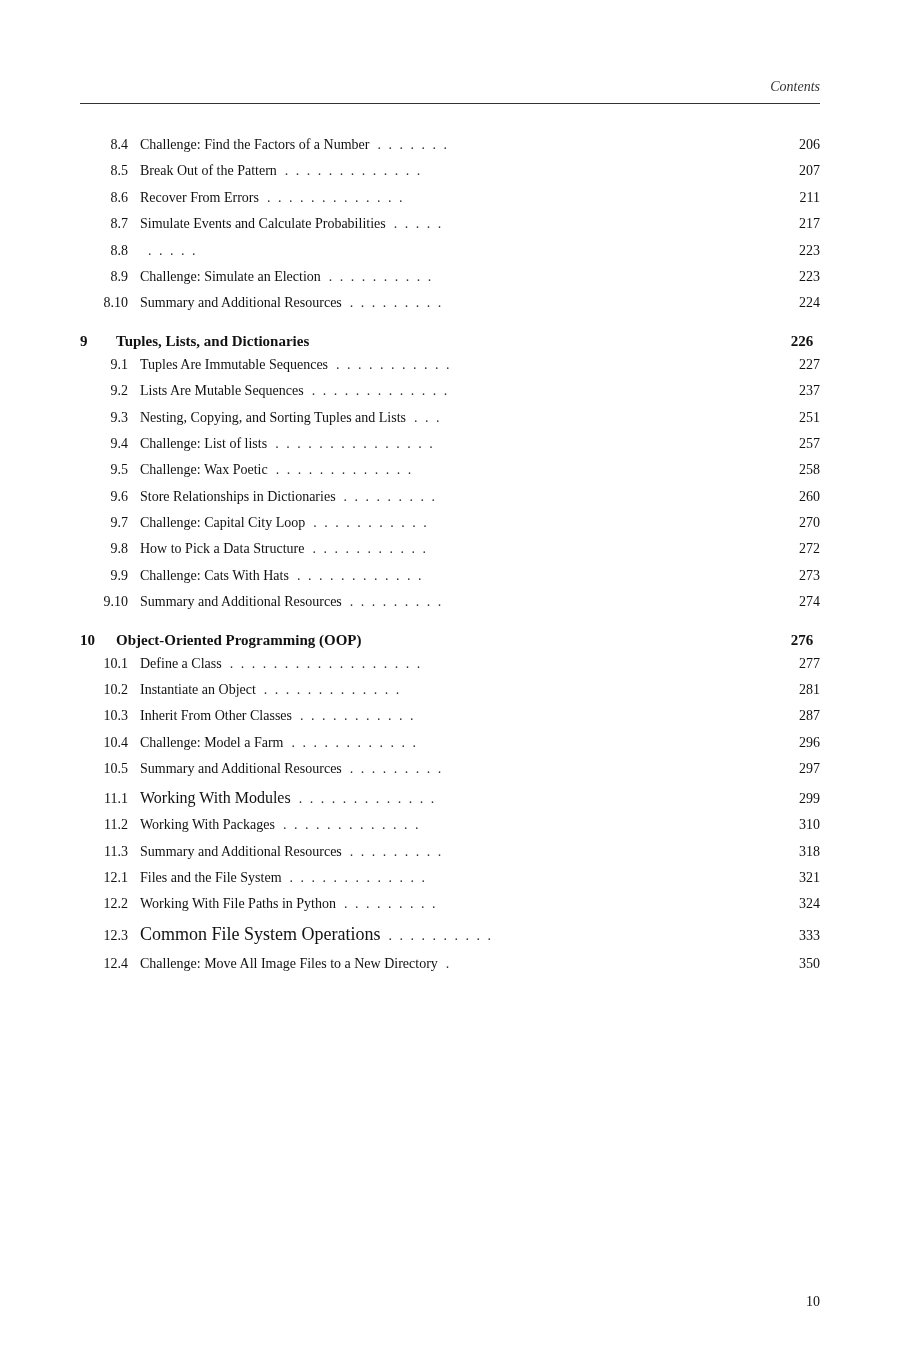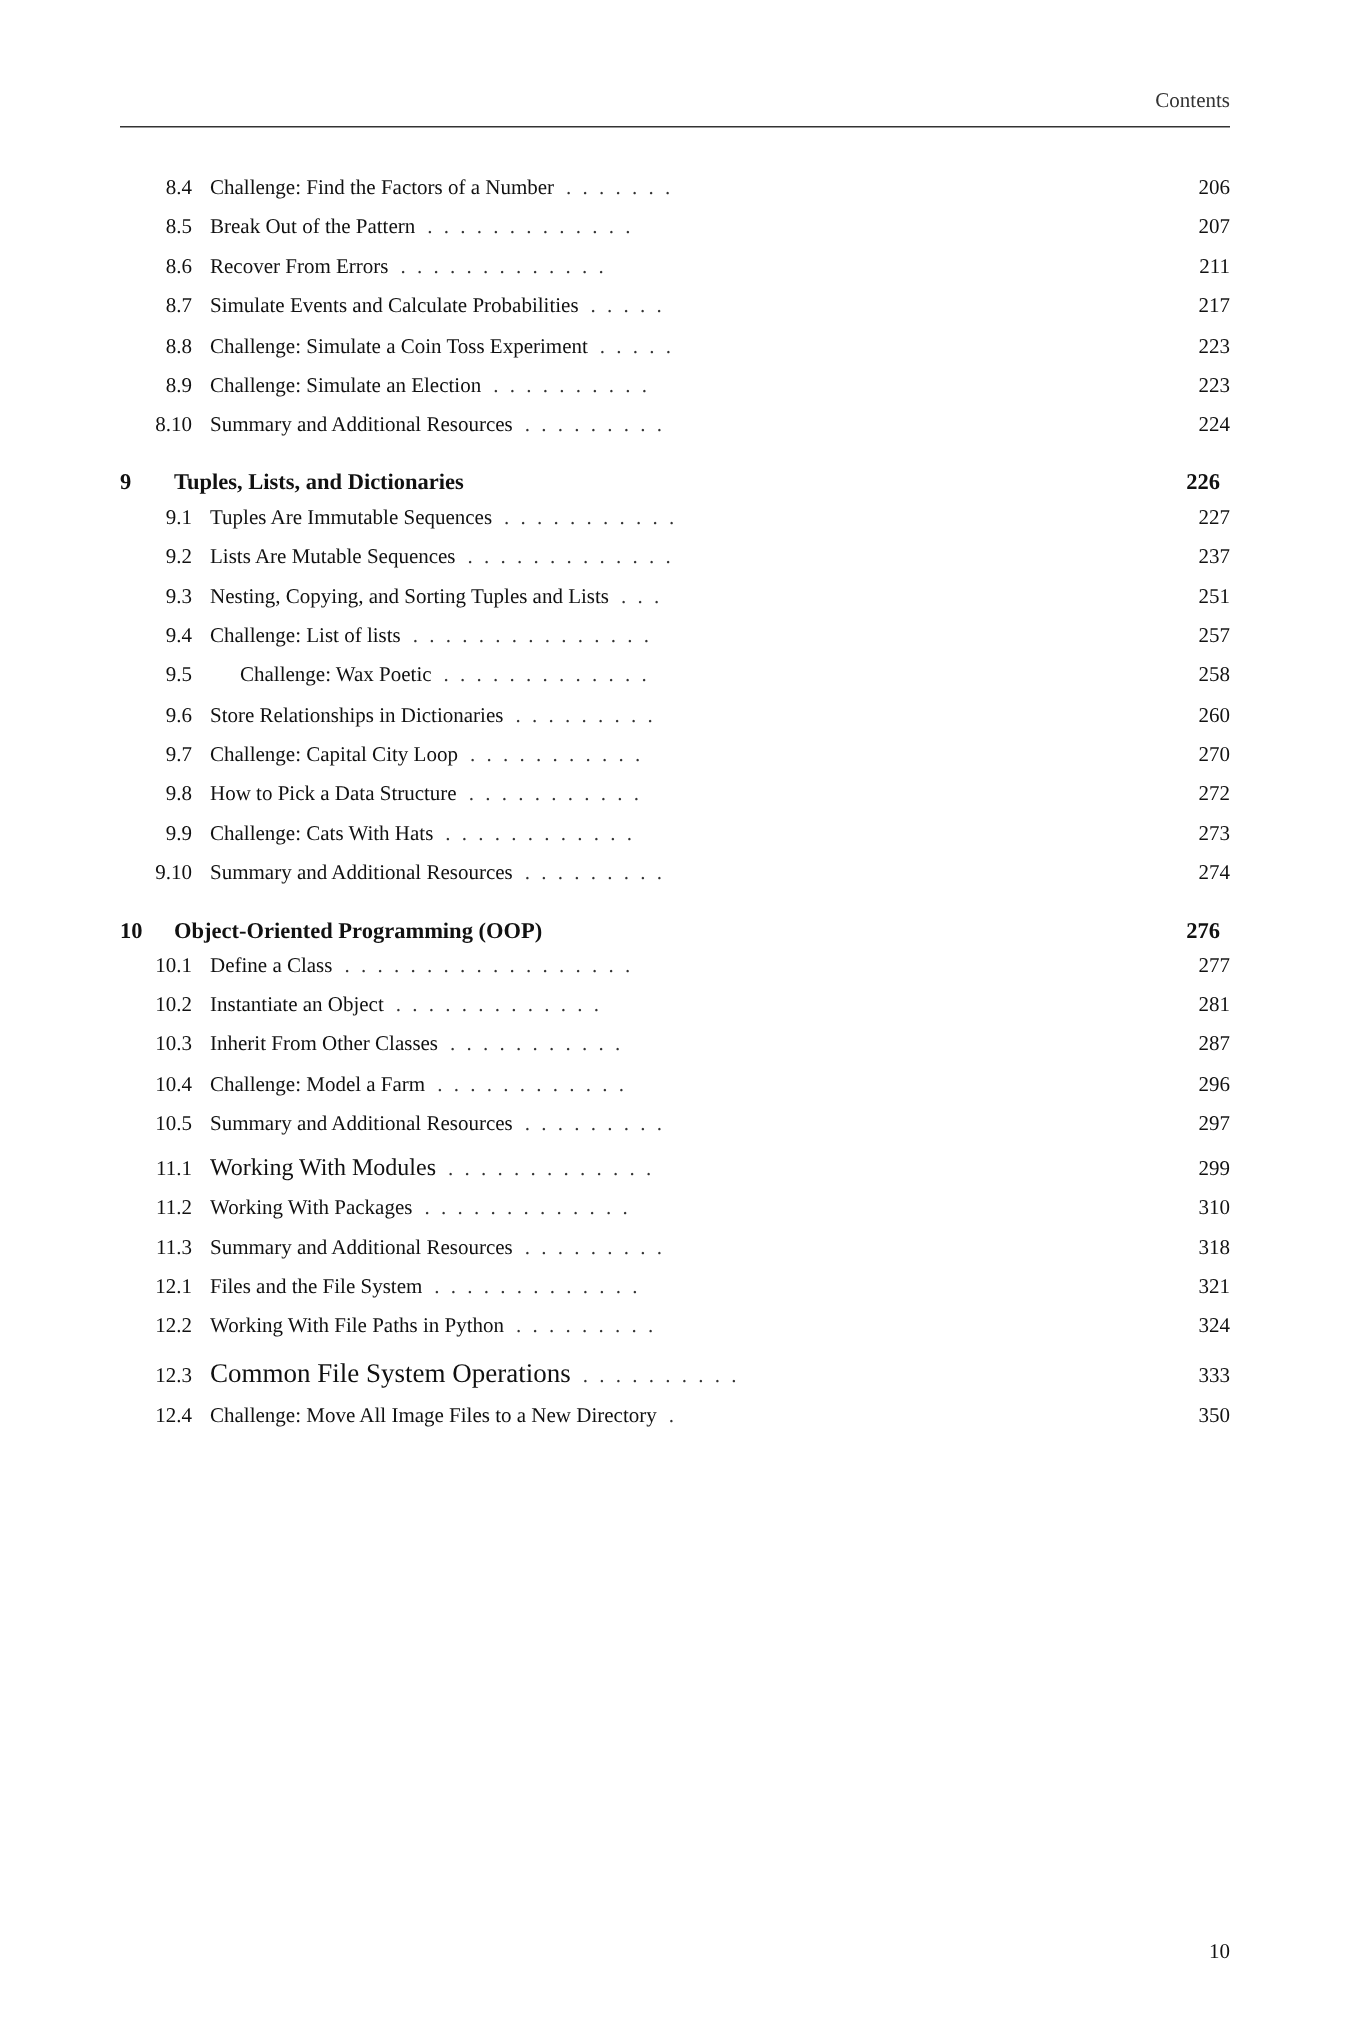--- a/index.html
+++ b/index.html
@@ -20,21 +20,23 @@
     }
     .header {
       display: flex;
       justify-content: flex-end;
       padding-bottom: 8px;
       border-bottom: 1px solid #333;
       margin-bottom: 30px;
     }
     .header-title {
       font-size: 14px;
+      font-style: italic;
       color: #333;
+      margin-top: 19px;
     }
     .toc-entry {
       display: flex;
       align-items: baseline;
       margin-bottom: 4px;
       line-height: 1.6;
     }
     .section-num {
       min-width: 48px;
       text-align: right;
@@ -110,21 +112,20 @@
         <span class="page-num">211</span>
       </div>
       <div class="toc-entry">
         <span class="section-num">8.7</span>
         <span style="font-size: 14px; white-space: nowrap;">Simulate Events and Calculate Probabilities</span>
         <span class="dots" style="flex: 1 1 0%; font-size: 14px; letter-spacing: 2px; overflow: hidden; padding-left: 4px; padding-right: 4px; color: rgb(51, 51, 51);"> . . . . . </span>
         <span class="page-num">217</span>
       </div>
       <div class="toc-entry">
         <span class="section-num">8.8</span>
-        <span style="font-size: 14px; white-space: nowrap;">Challenge: Simulate a Coin Toss Experiment</span>
         <span class="dots" style="flex: 1 1 0%; font-size: 14px; letter-spacing: 2px; overflow: hidden; padding-left: 4px; padding-right: 4px; color: rgb(51, 51, 51);"> . . . . . </span>
         <span class="page-num">223</span>
       </div>
       <div class="toc-entry">
         <span class="section-num">8.9</span>
         <span style="font-size: 14px; white-space: nowrap; text-align: center;">Challenge: Simulate an Election</span>
         <span class="dots" style="flex: 1 1 0%; font-size: 14px; letter-spacing: 2px; overflow: hidden; padding-left: 4px; padding-right: 4px; color: rgb(51, 51, 51);"> . . . . . . . . . . </span>
         <span class="page-num">223</span>
       </div>
       <div class="toc-entry">
@@ -158,21 +159,21 @@
         <span class="page-num">251</span>
       </div>
       <div class="toc-entry">
         <span class="section-num">9.4</span>
         <span style="font-size: 14px; white-space: nowrap;">Challenge: List of lists</span>
         <span class="dots" style="flex: 1 1 0%; font-size: 14px; letter-spacing: 2px; overflow: hidden; padding-left: 4px; padding-right: 4px; color: rgb(51, 51, 51);"> . . . . . . . . . . . . . . . </span>
         <span class="page-num">257</span>
       </div>
       <div class="toc-entry">
         <span class="section-num">9.5</span>
-        <span style="font-size: 14px; white-space: nowrap; margin-left: 20px;">Challenge: Wax Poetic</span>
+        <span style="font-size: 14px; white-space: nowrap;">Challenge: Wax Poetic</span>
         <span class="dots" style="flex: 1 1 0%; font-size: 14px; letter-spacing: 2px; overflow: hidden; padding-left: 4px; padding-right: 4px; color: rgb(51, 51, 51);"> . . . . . . . . . . . . . </span>
         <span class="page-num">258</span>
       </div>
       <div class="toc-entry">
         <span class="section-num">9.6</span>
         <span style="font-size: 14px; white-space: nowrap;">Store Relationships in Dictionaries</span>
         <span class="dots" style="flex: 1 1 0%; font-size: 14px; letter-spacing: 2px; overflow: hidden; padding-left: 4px; padding-right: 4px; color: rgb(51, 51, 51);"> . . . . . . . . . </span>
         <span class="page-num">260</span>
       </div>
       <div class="toc-entry">

